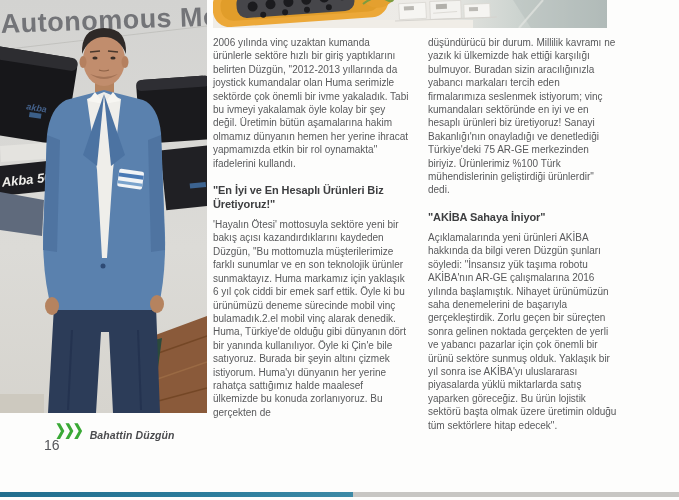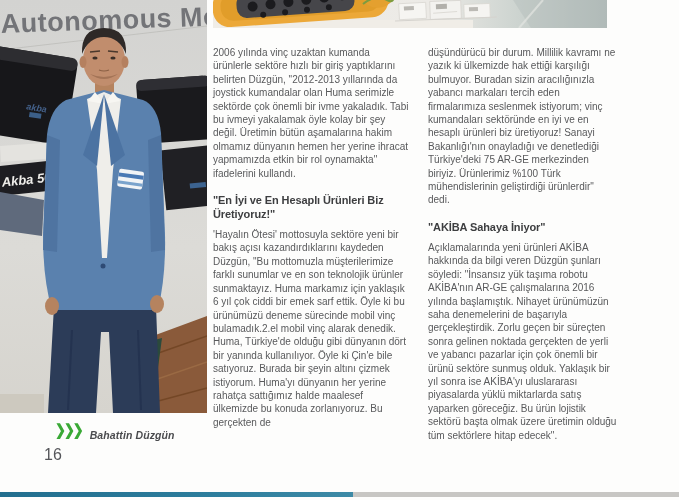--- a/index.html
+++ b/index.html
@@ -20,24 +20,24 @@
   
   .caption{position:absolute;left:55px;top:417px;display:flex;align-items:center;gap:8px;}
   .caption .chevrons{
     color:var(--caption-green,#3aa936);font-weight:bold;font-size:13px;
     letter-spacing:-2px;line-height:1;transform:scaleY(1.15);
   }
   .caption .caption-name{
     font-size:10.5px;font-weight:bold;font-style:italic;color:#4a4b4e;letter-spacing:.1px;margin-top:12px;
   }
 
-  .page-number{position:absolute;left:44px;top:446px;font-size:16px;color:#55565a;}
-
-  
-  .col{position:absolute;top:36px;color:#58595b;font-size:10px;line-height:13.4px;margin-top:10px;}
+  .page-number{position:absolute;left:44px;top:437px;font-size:14px;color:#55565a;}
+
+  
+  .col{position:absolute;top:36px;color:#58595b;font-size:10px;line-height:13.4px;}
   .col1{left:213px;width:196px;}
   .col2{left:428px;width:190px;}
   .col p{margin:0 0 13px 0;text-align:left;}
   .col h3{
     margin:13px 0 7px 0;font-size:11px;line-height:14px;color:#3d3e40;
     font-weight:bold;letter-spacing:-.1px;
   }
 
   
   .bottom-bar{position:absolute;top:492px;height:5px;}

